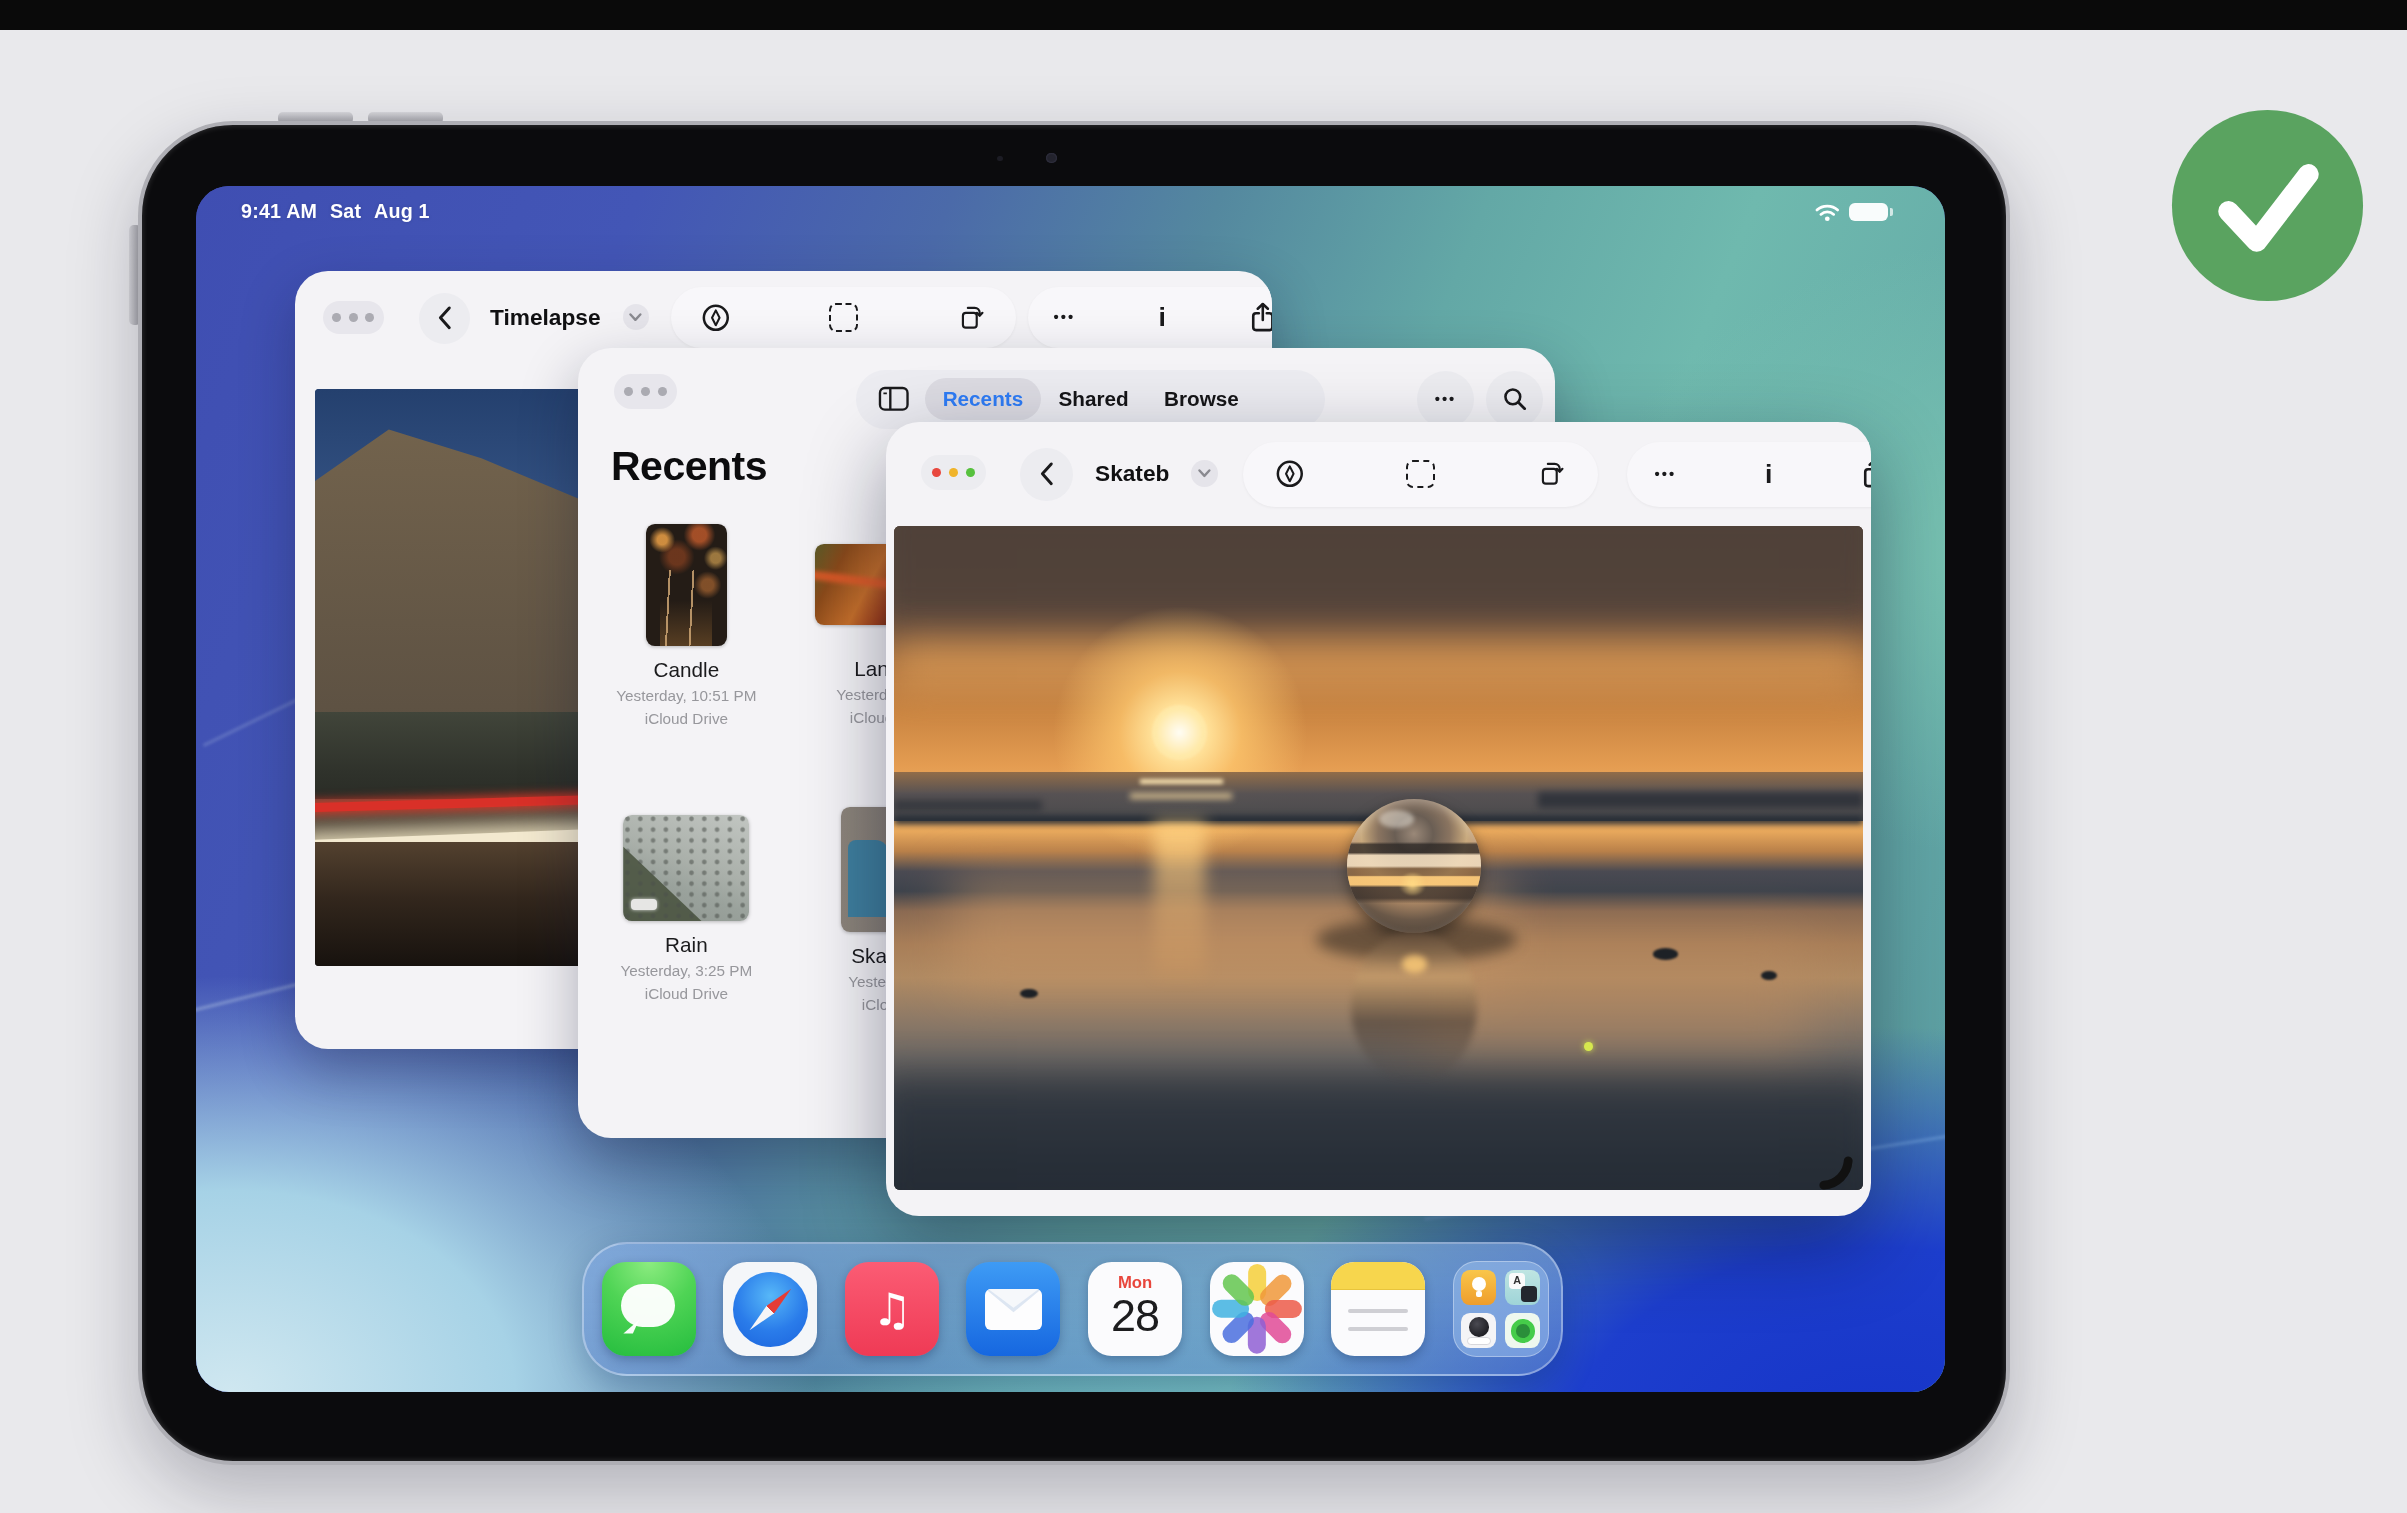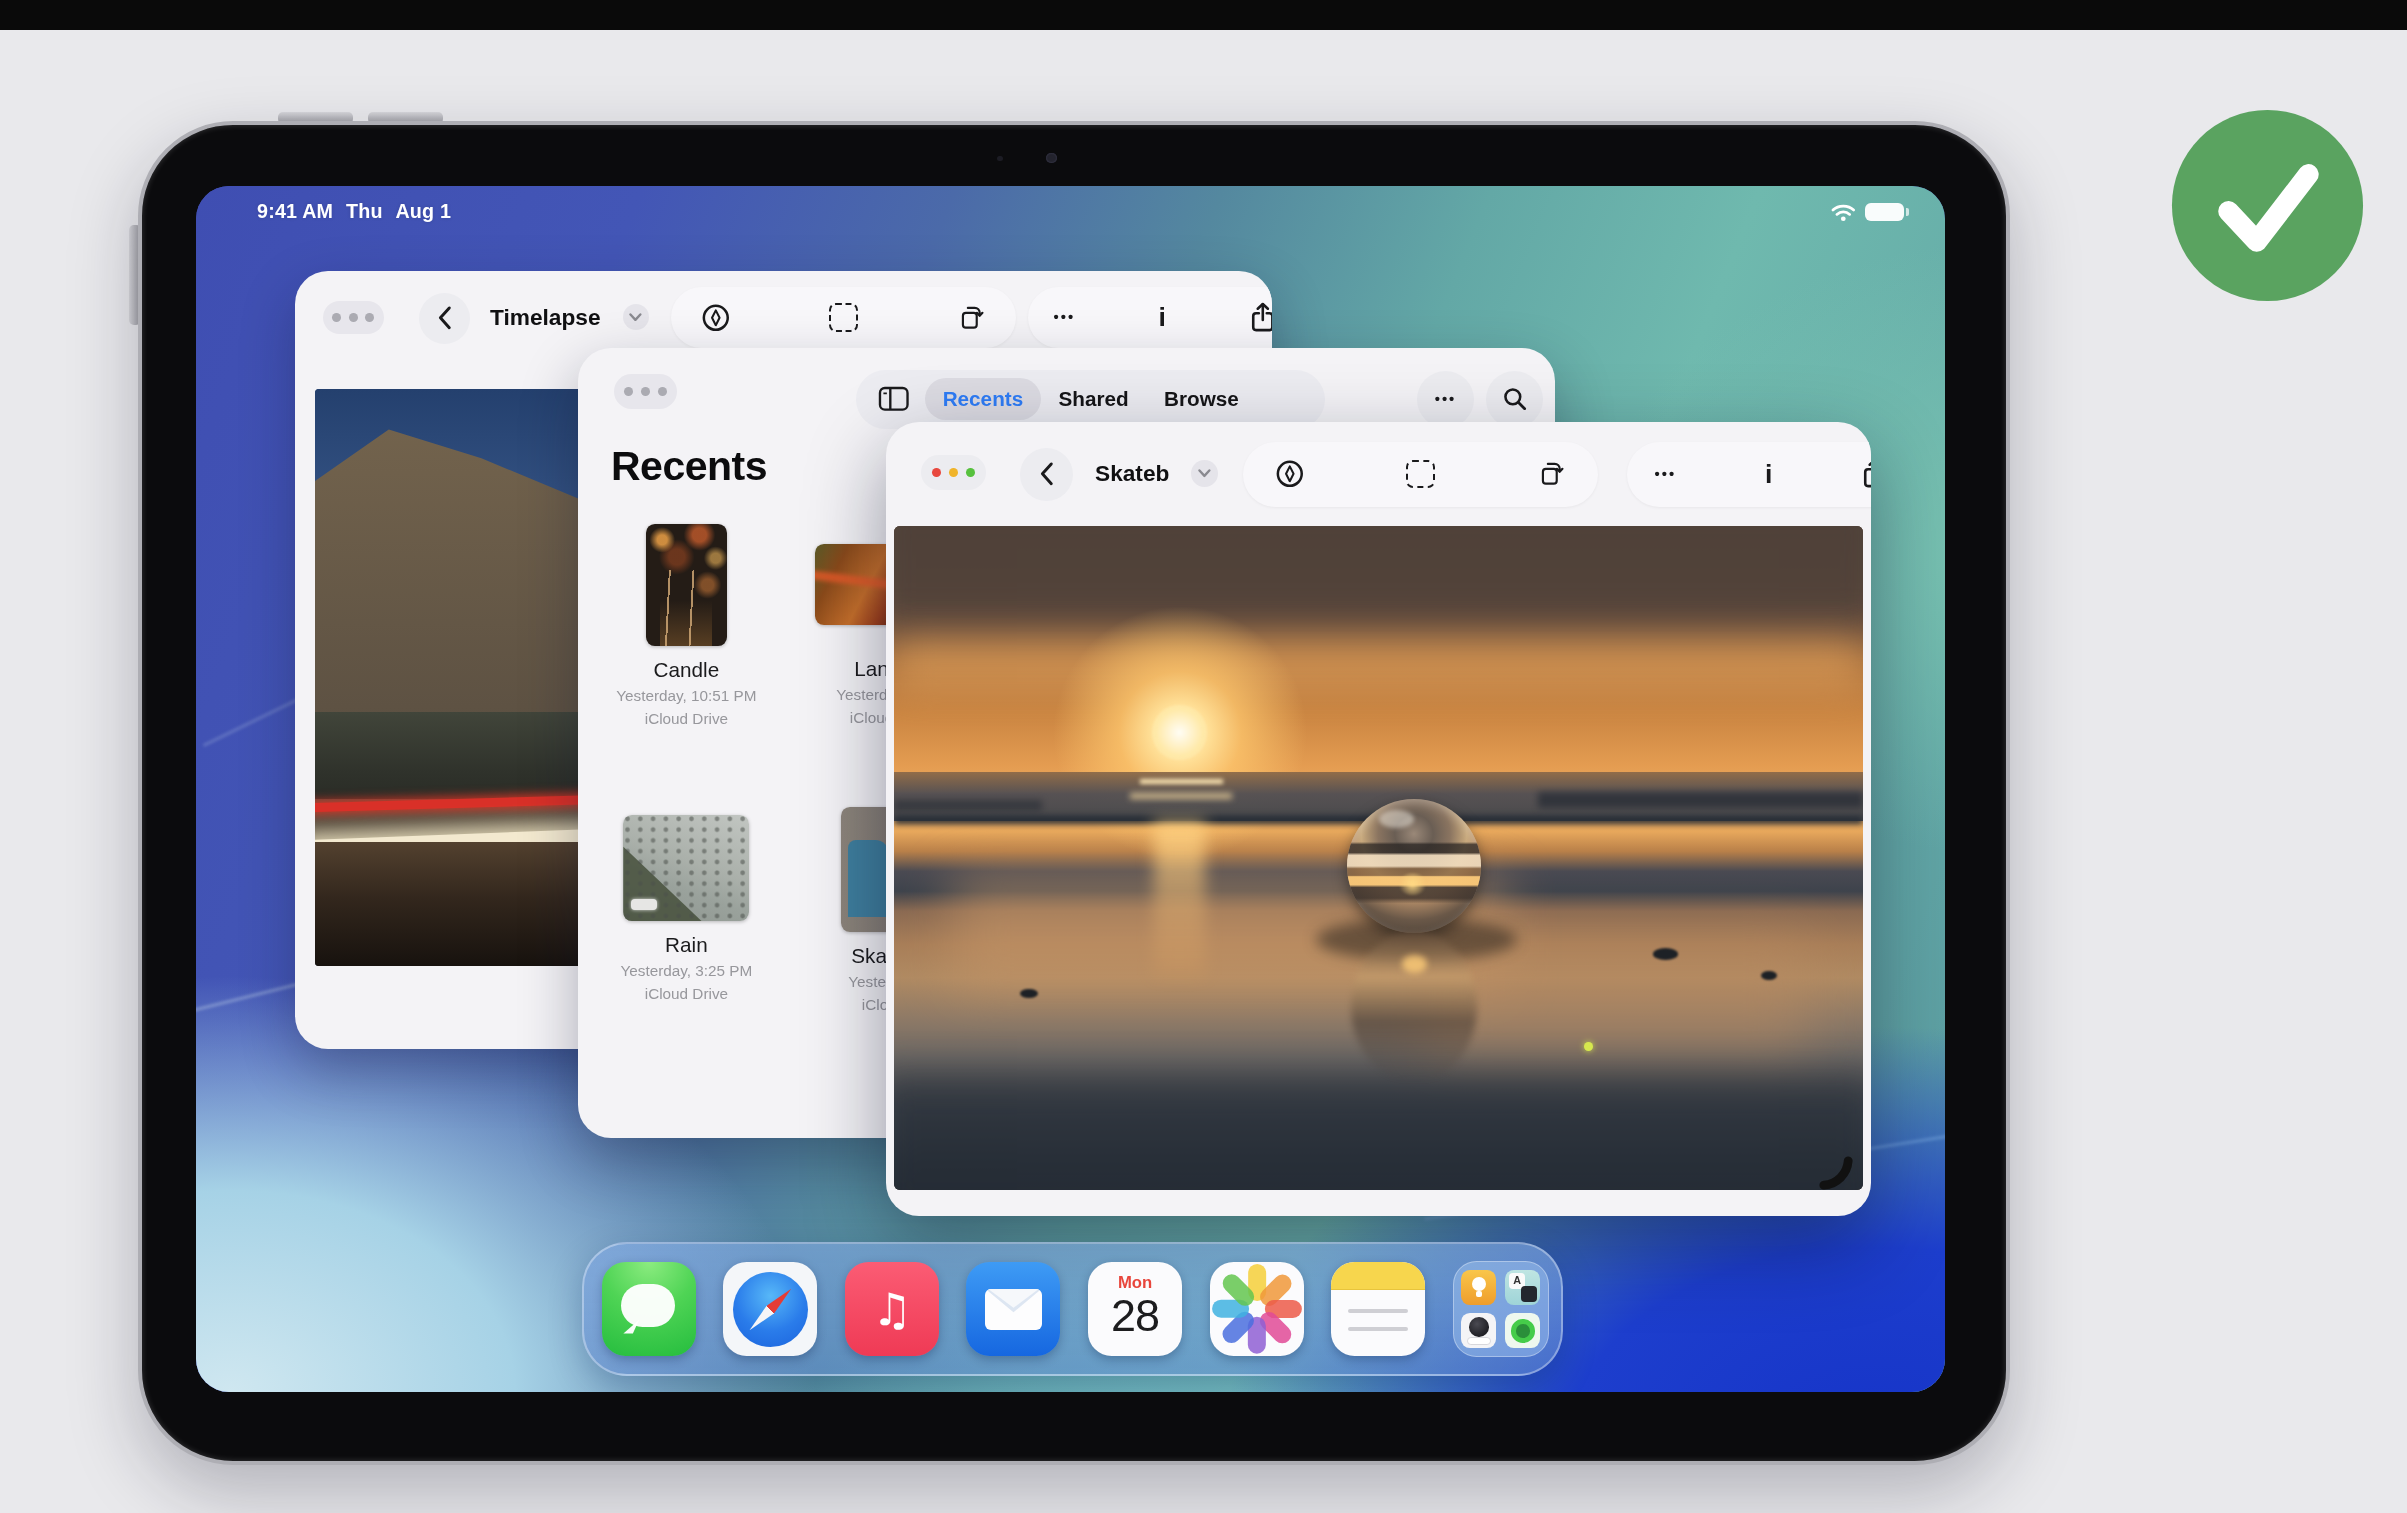--- a/index.html
+++ b/index.html
@@ -26,21 +26,21 @@
       radial-gradient(887px 630px at 2% 100%, #cfe7f0 0%, #a6d2e6 32%, rgba(166,210,230,0) 66%),
       radial-gradient(709px 512px at 104% 30%, #79c3b2 0%, rgba(121,195,178,0) 60%),
       radial-gradient(808px 591px at 55% 116%, #7fc4da 0%, rgba(127,196,218,0) 55%),
       linear-gradient(112deg,#3f4eb2 0%,#4356b6 20%,#4b6aa9 34%,#54889f 46%,#63a8a6 58%,#6fb9ae 70%,#65aca8 84%,#5898a0 100%);}
   .wp-ridge{position:absolute;background:rgba(215,232,242,.35);filter:blur(1.5px);height:3px;}
   .wp-r1{left:-4%;top:57%;width:70%;transform:rotate(-14deg);}
   .wp-r2{left:-2%;top:31%;width:48%;transform:rotate(-26deg);opacity:.6;}
   .wp-r3{left:70%;top:81%;width:40%;transform:rotate(-9deg);background:rgba(130,180,230,.45);}
 
   
-  .statusbar{position:absolute;left:16px;top:0;width:100%;height:45px;color:#fff;}
+  .statusbar{position:absolute;left:0;top:0;width:100%;height:45px;color:#fff;}
   .sb-left{position:absolute;left:45px;top:13.8px;display:flex;gap:12.8px;font-size:19.7px;font-weight:700;letter-spacing:0.2px;text-shadow:0 0 3.9px rgba(0,0,40,.15);}
   .sb-right{position:absolute;right:57px;top:15.8px;display:flex;align-items:center;gap:8.9px;}
   .battery{width:39px;height:18.7px;border-radius:5.9px;background:rgba(255,255,255,.96);position:relative;}
   .battery::after{content:"";position:absolute;right:-4.9px;top:5.4px;width:3px;height:7.9px;border-radius:0 2px 2px 0;background:rgba(255,255,255,.7);}
 
   
   .win{position:absolute;background:#f4f3f6;border-radius:33px;overflow:hidden;}
   .win-timelapse{left:99px;top:85px;width:977px;height:778px;box-shadow:0 21.7px 54px rgba(15,20,45,.30);}
   .win-files{left:382px;top:162px;width:977px;height:790px;box-shadow:0 23.6px 59px rgba(15,20,45,.32);}
   .win-droplet{left:690px;top:236px;width:985px;height:794px;box-shadow:0 29.6px 79px rgba(10,15,40,.42);}
@@ -213,21 +213,21 @@
     <div class="screen">
       <div class="wallpaper">
         <div class="wp-ridge wp-r1"></div>
         <div class="wp-ridge wp-r2"></div>
         <div class="wp-ridge wp-r3"></div>
       </div>
 
       <div class="statusbar">
         <div class="sb-left">
           <span>9:41 AM</span>
-          <span>Thu</span>
+          <span>Sat</span>
           <span>Aug 1</span>
         </div>
         <div class="sb-right">
           <svg width="26.6" height="20.7" viewBox="0 0 27 21">
             <path d="M3 8.2 C 8.5 2.8, 18.5 2.8, 24 8.2" fill="none" stroke="#fff" stroke-width="2.8" stroke-linecap="round"></path>
             <path d="M7 12.6 C 10.8 9.1, 16.2 9.1, 20 12.6" fill="none" stroke="#fff" stroke-width="2.8" stroke-linecap="round"></path>
             <circle cx="13.5" cy="17" r="2.4" fill="#fff"></circle>
           </svg>
           <div class="battery"></div>
         </div>

